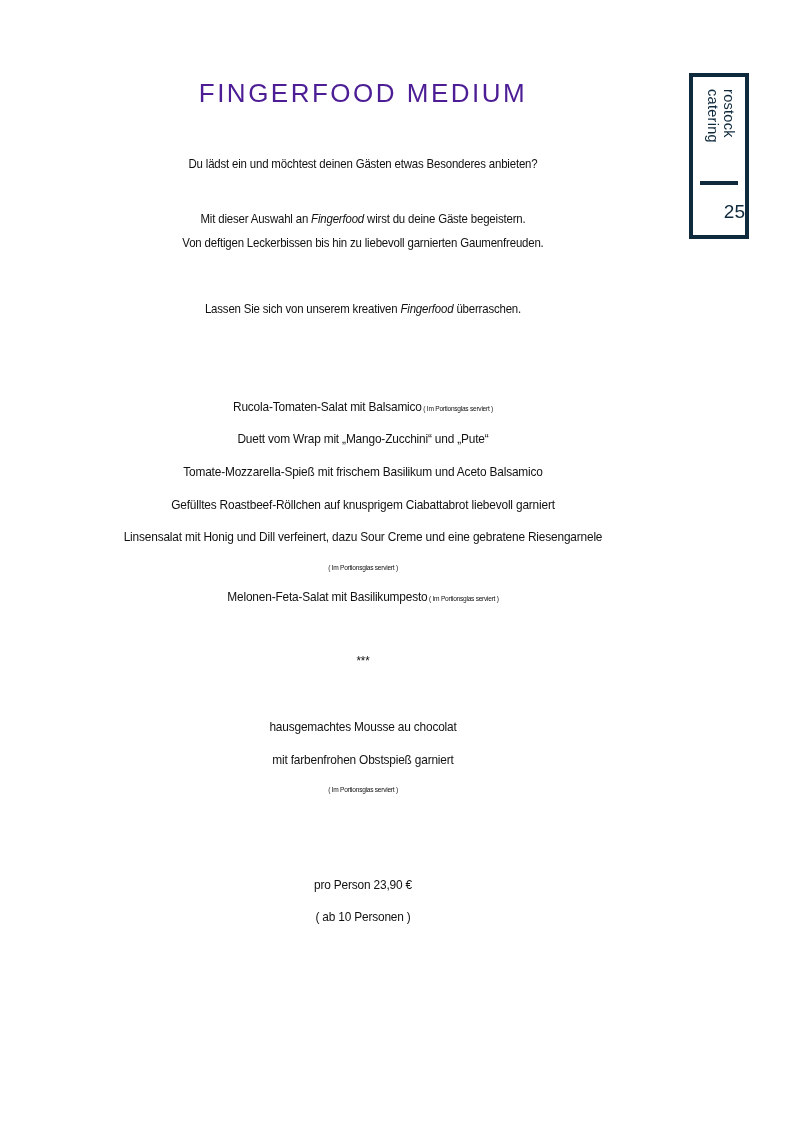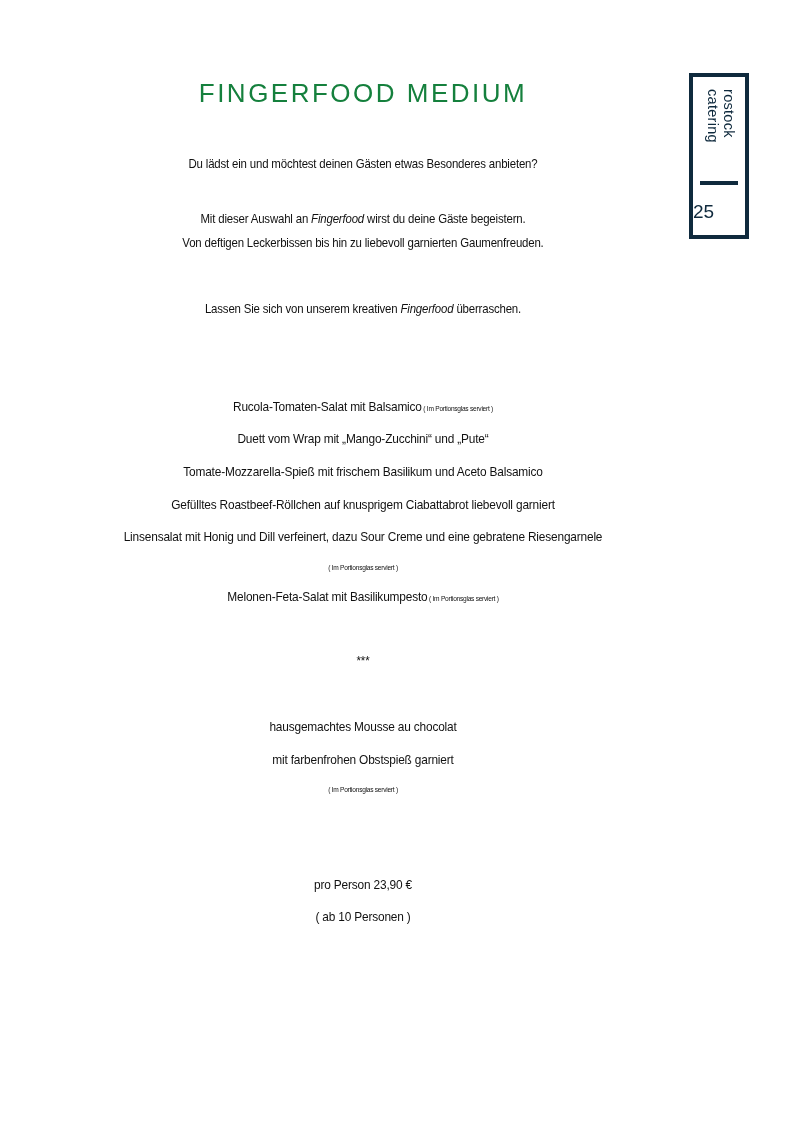--- a/index.html
+++ b/index.html
@@ -1,34 +1,34 @@
 <!DOCTYPE html>
 <html><head>
   <meta charset="utf-8">
   <style>
     html, body { margin: 0; padding: 0; background: #ffffff; }
     body { width: 794px; height: 1123px; position: relative; overflow: hidden;
            font-family: "Liberation Sans", sans-serif; color: #111; }
     .title { position: absolute; left: 0; width: 726px; top: 78px; text-align: center;
-             font-size: 26px; letter-spacing: 2.5px; font-weight: normal; color: #15803d; }
+             font-size: 26px; letter-spacing: 2.5px; font-weight: normal; color: #4c1d95; }
     .line { position: absolute; left: 0; width: 726px; text-align: center;
             font-size: 13px; letter-spacing: -0.2px; transform: scaleX(0.88); transform-origin: 363px 0; white-space: nowrap; }
     .menu { font-size: 13.5px; }
     .small { font-size: 7.5px; letter-spacing: -0.3px; }
     .inline-small { font-size: 7.5px; letter-spacing: -0.3px; }
     em { font-style: italic; }
     .badge { position: absolute; left: 689px; top: 73px; width: 52px; height: 158px;
              border: 4px solid #0f2a3d; background: #fff; }
     .badge-brand { position: absolute; left: 8px; top: 8px; width: 38px; height: 90px; }
     .badge-brand span { position: absolute; writing-mode: vertical-rl; font-size: 14.5px;
                         color: #0f2a3d; line-height: 15px; letter-spacing: 0.3px; }
     .brand-1 { left: 20px; top: 4px; }
     .brand-2 { left: 4px; top: 4px; }
     .badge-rule { position: absolute; left: 7px; top: 104px; width: 38px; height: 4px; background: #0f2a3d; }
-    .badge-num { position: absolute; left: 0; width: 52px; top: 124px; text-align: left;
+    .badge-num { position: absolute; left: 0; width: 52px; top: 124px; text-align: right;
                  font-size: 19px; color: #0f2a3d; }
   </style>
 </head>
 <body>
 
 <div class="title">FINGERFOOD MEDIUM</div>
 
 <div class="badge">
   <div class="badge-brand">
     <span class="brand-1">rostock</span>

